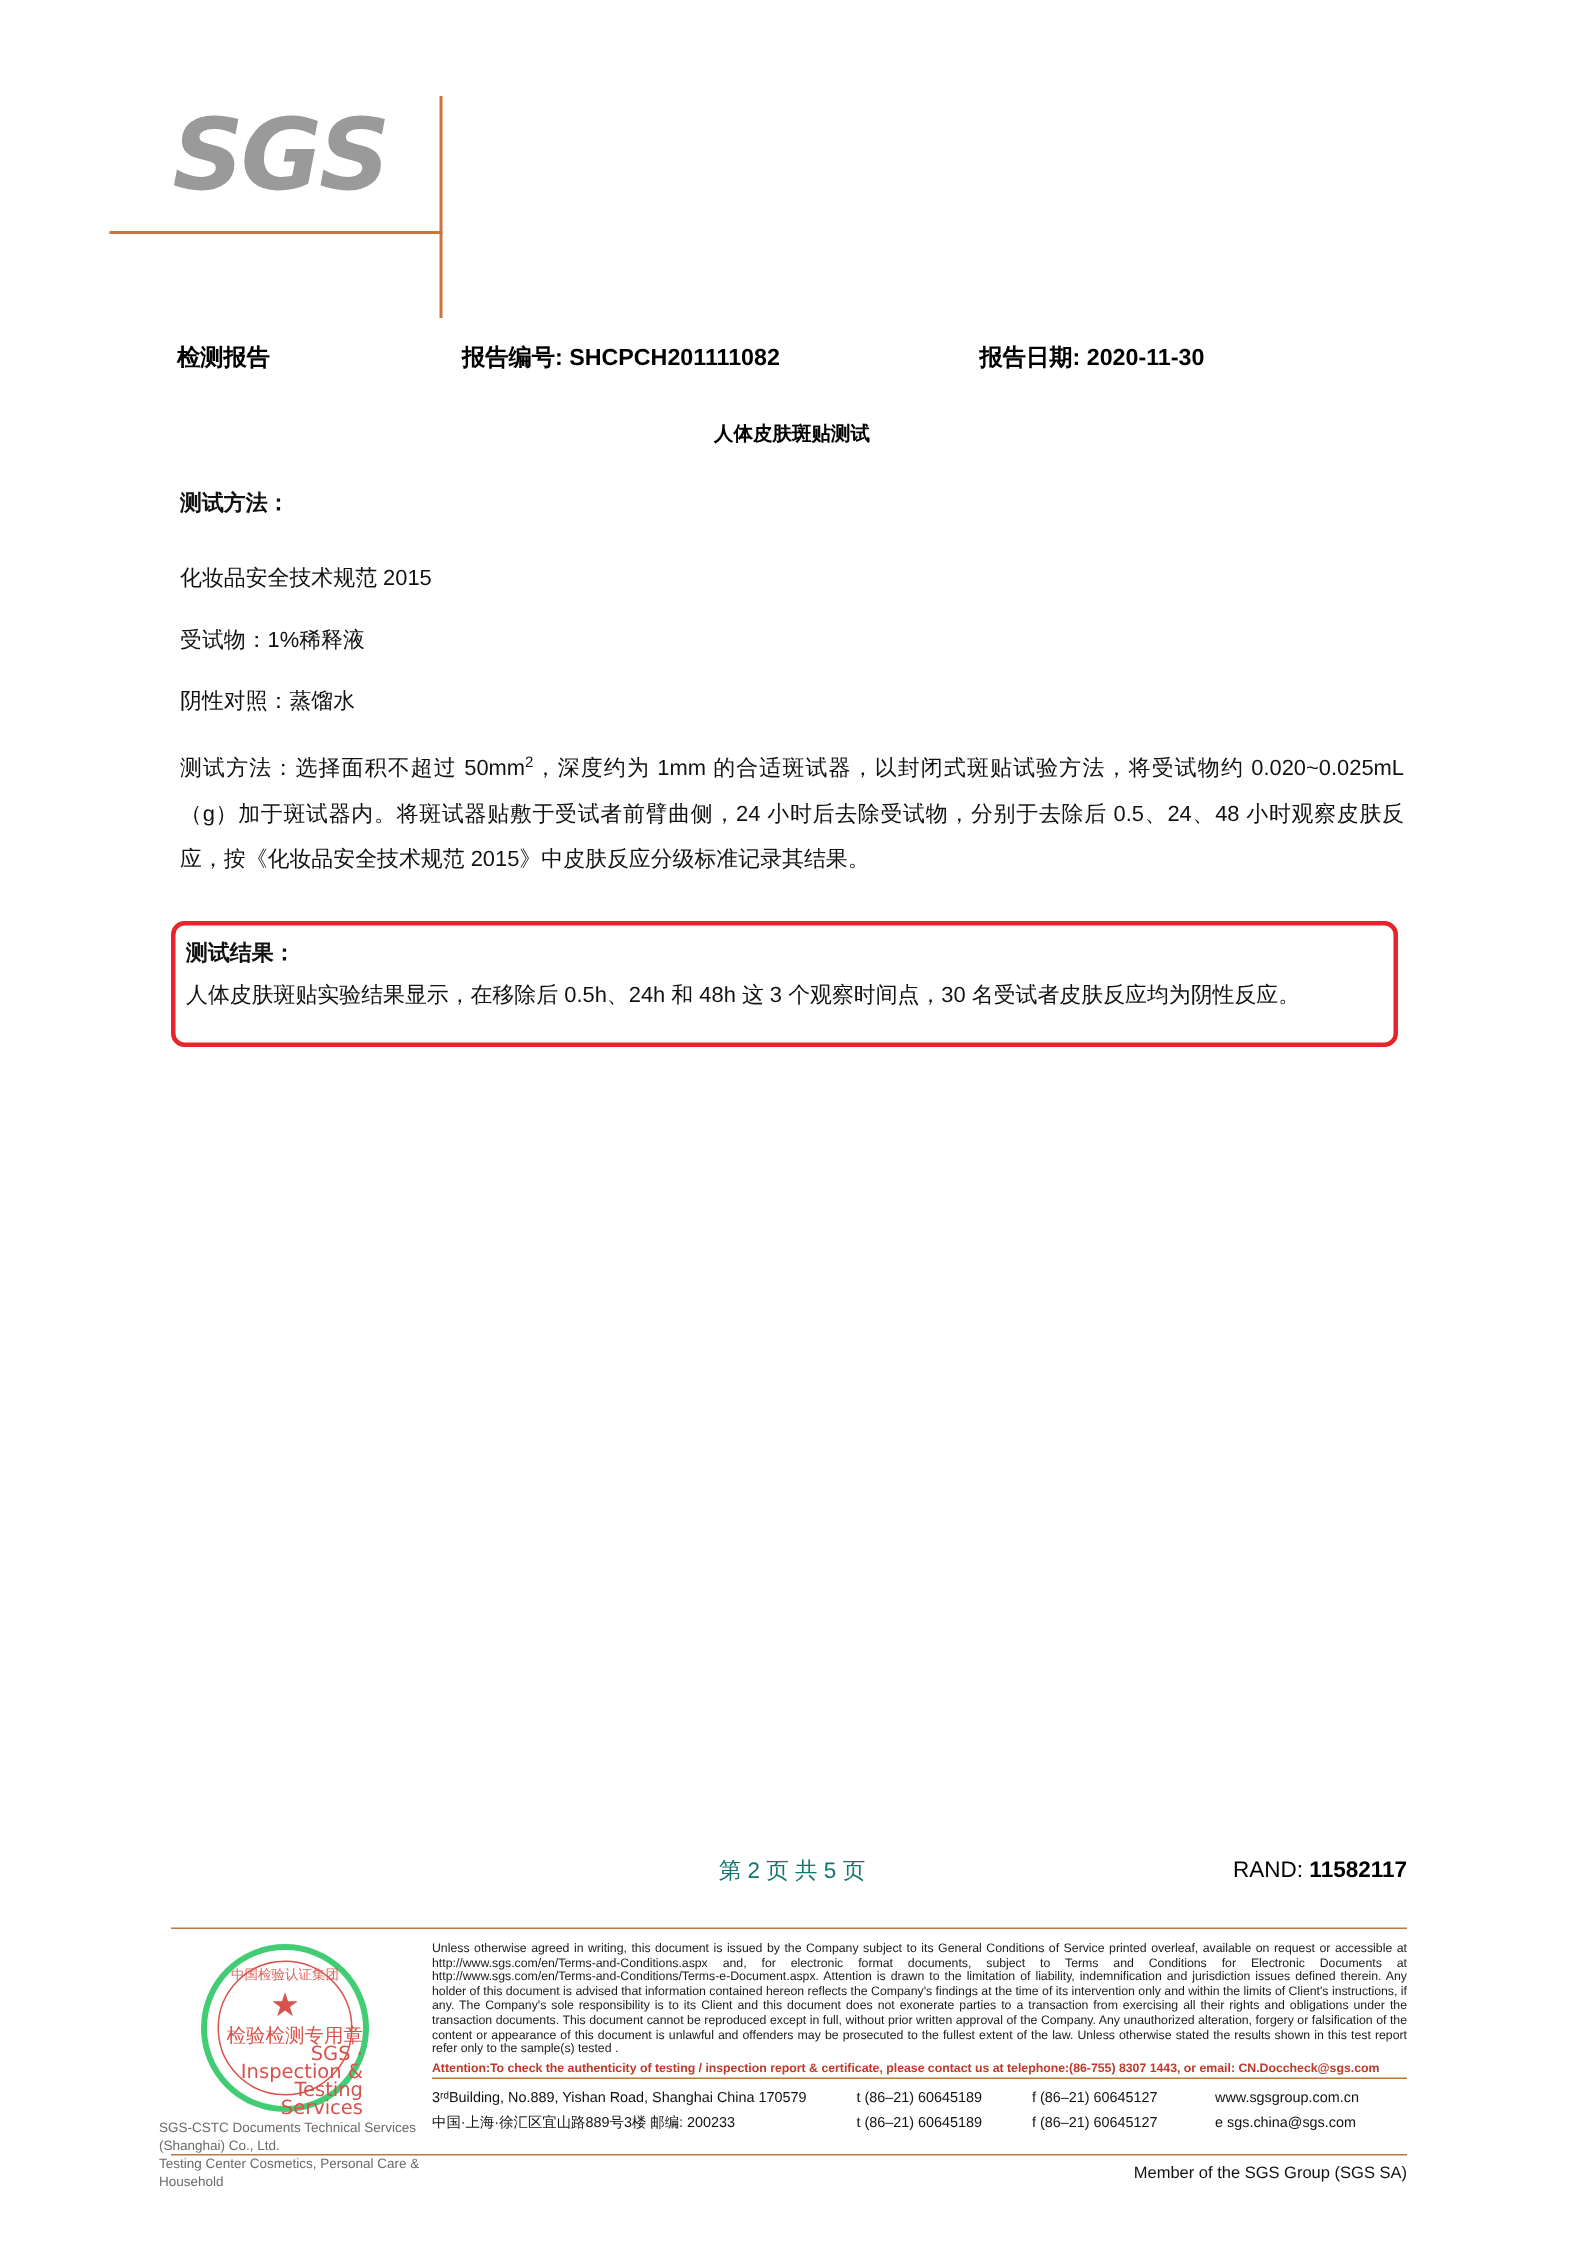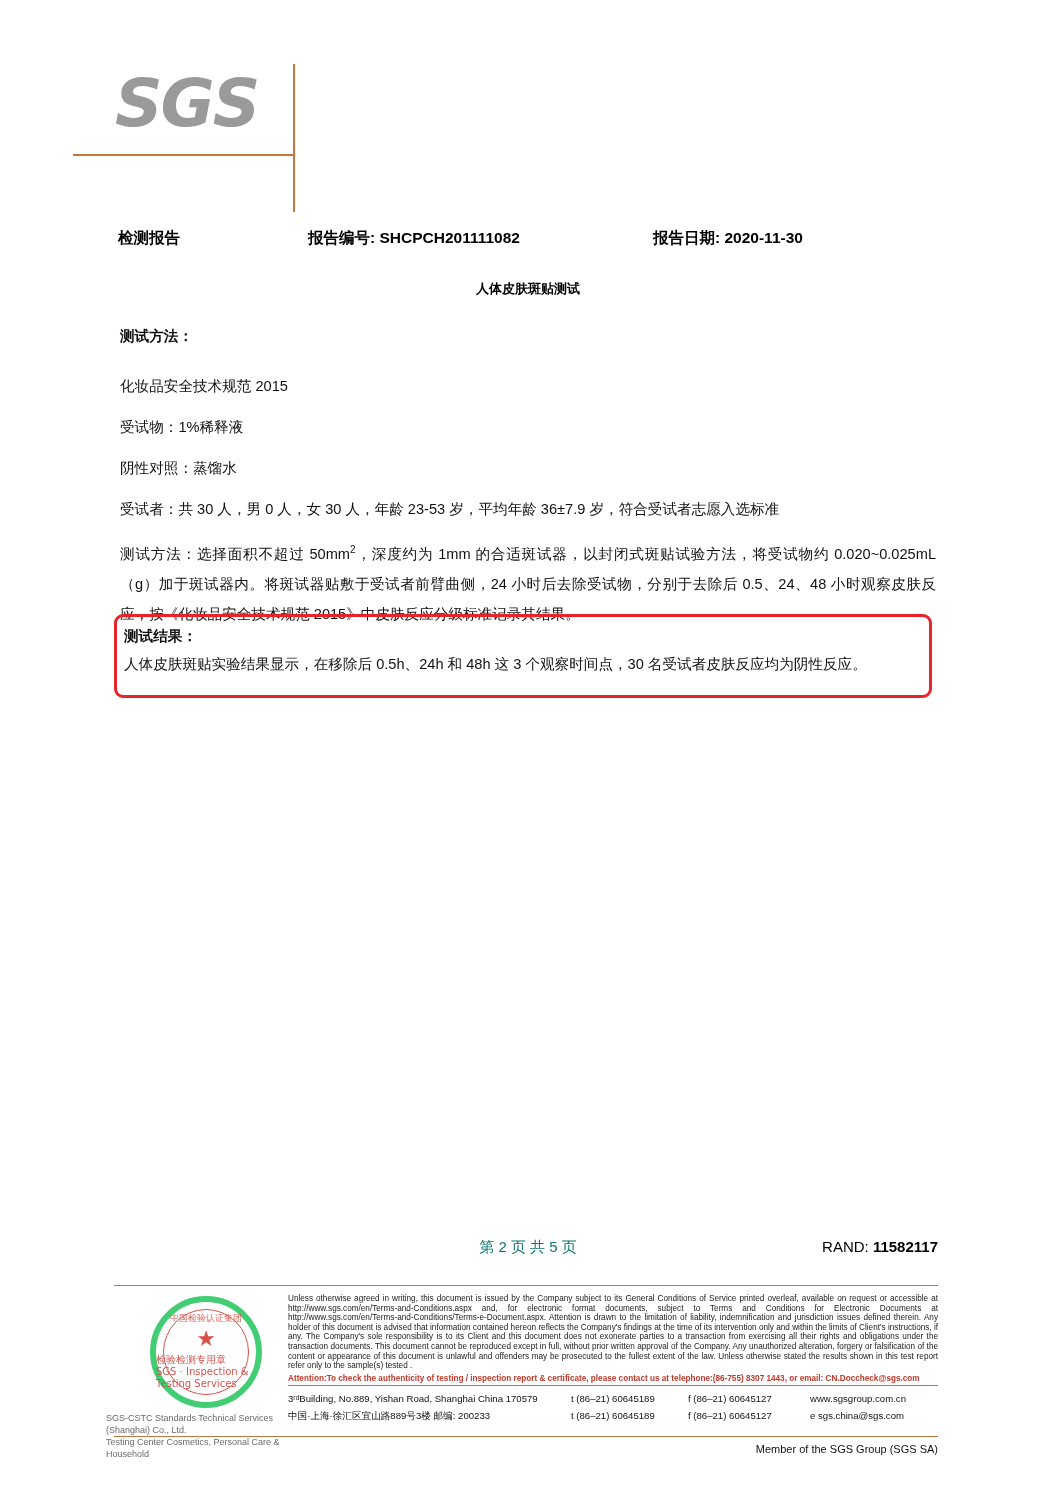--- a/index.html
+++ b/index.html
@@ -160,26 +160,26 @@
   }
   .stamp-wrap {
     position: absolute;
     left: 128px;
     top: 1292px;
     width: 152px;
     height: 140px;
   }
   .stamp {
     position: absolute;
-    left: 22px;
+    left: 6px;
     top: 4px;
     width: 112px;
     height: 112px;
     border-radius: 50%;
-    border: 6px solid #22c55e;
+    border: 4px solid #22c55e;
     opacity: .85;
     box-sizing: border-box;
   }
   .stamp:after {
     content: "";
     position: absolute;
     left: 7px; top: 7px;
     right: 7px; bottom: 7px;
     border: 1px solid #d0342c;
     border-radius: 50%;
@@ -191,23 +191,23 @@
     transform: translateX(-50%);
     color: #d0342c;
     font-size: 22px;
     line-height: 22px;
   }
   .stamp-txt {
     position: absolute;
     left: 0;
     right: 0;
     top: 52px;
-    text-align: left;
+    text-align: right;
     color: #d0342c;
-    font-size: 10px;
+    font-size: 13px;
     line-height: 12px;
     font-family: "DejaVu Sans", sans-serif;
   }
   .stamp-cn-arc {
     position: absolute;
     left: 0; right: 0;
     top: 10px;
     text-align: center;
     color: #d0342c;
     font-size: 9px;
@@ -297,21 +297,20 @@
     <span class="c3">报告日期: 2020-11-30</span>
   </div>
 
   <div class="doc-subtitle">人体皮肤斑贴测试</div>
 
   <div class="body">
     <div class="sec-label">测试方法：</div>
     <div class="para first">化妆品安全技术规范 2015</div>
     <div class="para">受试物：1%稀释液</div>
     <div class="para">阴性对照：蒸馏水</div>
-    <div class="para">受试者：共 30 人，男 0 人，女 30 人，年龄 23-53 岁，平均年龄 36±7.9 岁，符合受试者志愿入选标准</div>
     <div class="para hang"><span>测试方法：选择面积不超过 50mm</span><sup>2</sup><span>，深度约为 1mm 的合适斑试器，以封闭式斑贴试验方法，将受试物约 0.020~0.025mL（g）加于斑试器内。将斑试器贴敷于受试者前臂曲侧，24 小时后去除受试物，分别于去除后 0.5、24、48 小时观察皮肤反应，按《化妆品安全技术规范 2015》中皮肤反应分级标准记录其结果。</span></div>
   </div>
 
   <div class="result-box"></div>
   <div class="result-inner">
     <div class="lbl">测试结果：</div>
     <div>人体皮肤斑贴实验结果显示，在移除后 0.5h、24h 和 48h 这 3 个观察时间点，30 名受试者皮肤反应均为阴性反应。</div>
   </div>
 
   <div class="page-no">第 2 页 共 5 页</div>
@@ -322,21 +321,21 @@
   <div class="stamp-wrap">
     <div class="stamp">
       <div class="stamp-cn-arc">中国检验认证集团</div>
       <div class="stamp-star">★</div>
       <div class="stamp-txt">
         <div>检验检测专用章</div>
         <div>SGS · Inspection &amp; Testing Services</div>
       </div>
     </div>
     <div class="stamp-cap">
-      <div>SGS-CSTC Standards Technical Services (Shanghai) Co., Ltd.</div>
+      <div>SGS-CSTC Documents Technical Services (Shanghai) Co., Ltd.</div>
       <div>Testing Center Cosmetics, Personal Care &amp; Household</div>
     </div>
   </div>
 
   <div class="legal">
     <span>Unless otherwise agreed in writing, this document is issued by the Company subject to its General Conditions of Service printed overleaf, available on request or accessible at http://www.sgs.com/en/Terms-and-Conditions.aspx and, for electronic format documents, subject to Terms and Conditions for Electronic Documents at http://www.sgs.com/en/Terms-and-Conditions/Terms-e-Document.aspx. Attention is drawn to the limitation of liability, indemnification and jurisdiction issues defined therein. Any holder of this document is advised that information contained hereon reflects the Company's findings at the time of its intervention only and within the limits of Client's instructions, if any. The Company's sole responsibility is to its Client and this document does not exonerate parties to a transaction from exercising all their rights and obligations under the transaction documents. This document cannot be reproduced except in full, without prior written approval of the Company. Any unauthorized alteration, forgery or falsification of the content or appearance of this document is unlawful and offenders may be prosecuted to the fullest extent of the law. Unless otherwise stated the results shown in this test report refer only to the sample(s) tested .</span>
     <span class="legal-attn">Attention:To check the authenticity of testing / inspection report &amp; certificate, please contact us at telephone:(86-755) 8307 1443, or email: CN.Doccheck@sgs.com</span>
   </div>
 
   <div class="addr-sep"></div>

